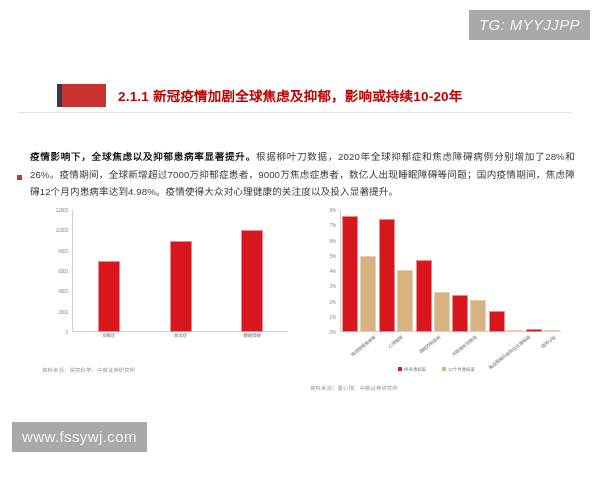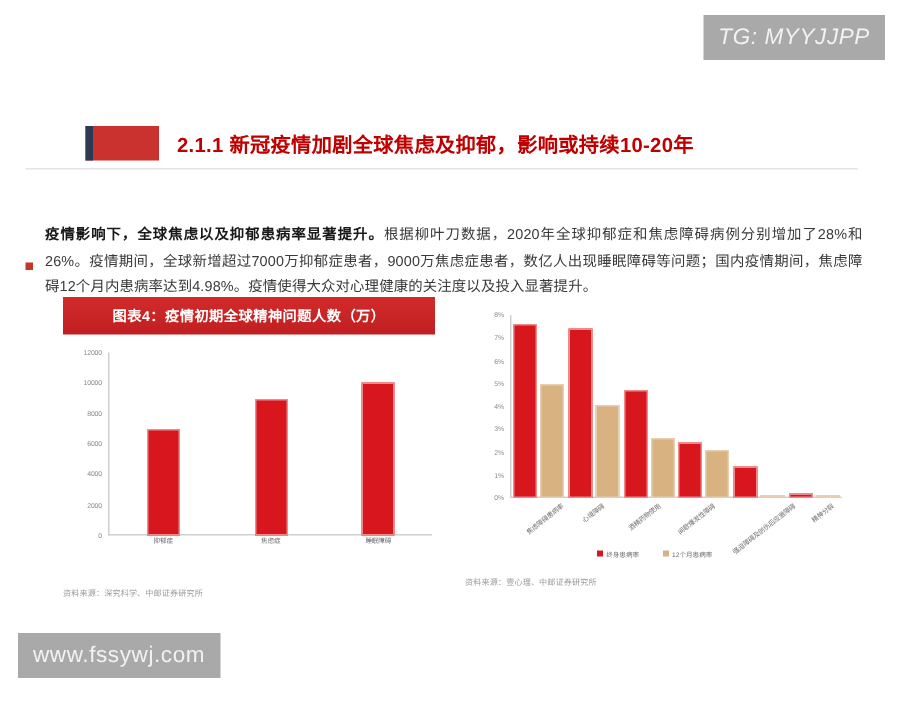--- a/index.html
+++ b/index.html
@@ -265,21 +265,20 @@
 <div class="heading-rule"></div>
 
 <div class="body-block">
   <div class="bullet"></div>
   <div class="body-text">
     <b>疫情影响下，全球焦虑以及抑郁患病率显著提升。</b><span>根据柳叶刀数据，2020年全球抑郁症和焦虑障碍病例分别增加了28%和26%。疫情期间，全球新增超过7000万抑郁症患者，9000万焦虑症患者，数亿人出现睡眠障碍等问题；国内疫情期间，焦虑障碍12个月内患病率达到4.98%。疫情使得大众对心理健康的关注度以及投入显著提升。</span>
   </div>
 </div>
 
 <div class="figure fig-left">
-  <div class="fig-title">图表4：疫情初期全球精神问题人数（万）</div>
 
   <div class="plot">
     <div class="y-axis">
       <div class="y-tick" style="top:0%">12000</div>
       <div class="y-tick" style="top:16.67%">10000</div>
       <div class="y-tick" style="top:33.33%">8000</div>
       <div class="y-tick" style="top:50%">6000</div>
       <div class="y-tick" style="top:66.67%">4000</div>
       <div class="y-tick" style="top:83.33%">2000</div>
       <div class="y-tick" style="top:100%">0</div>

